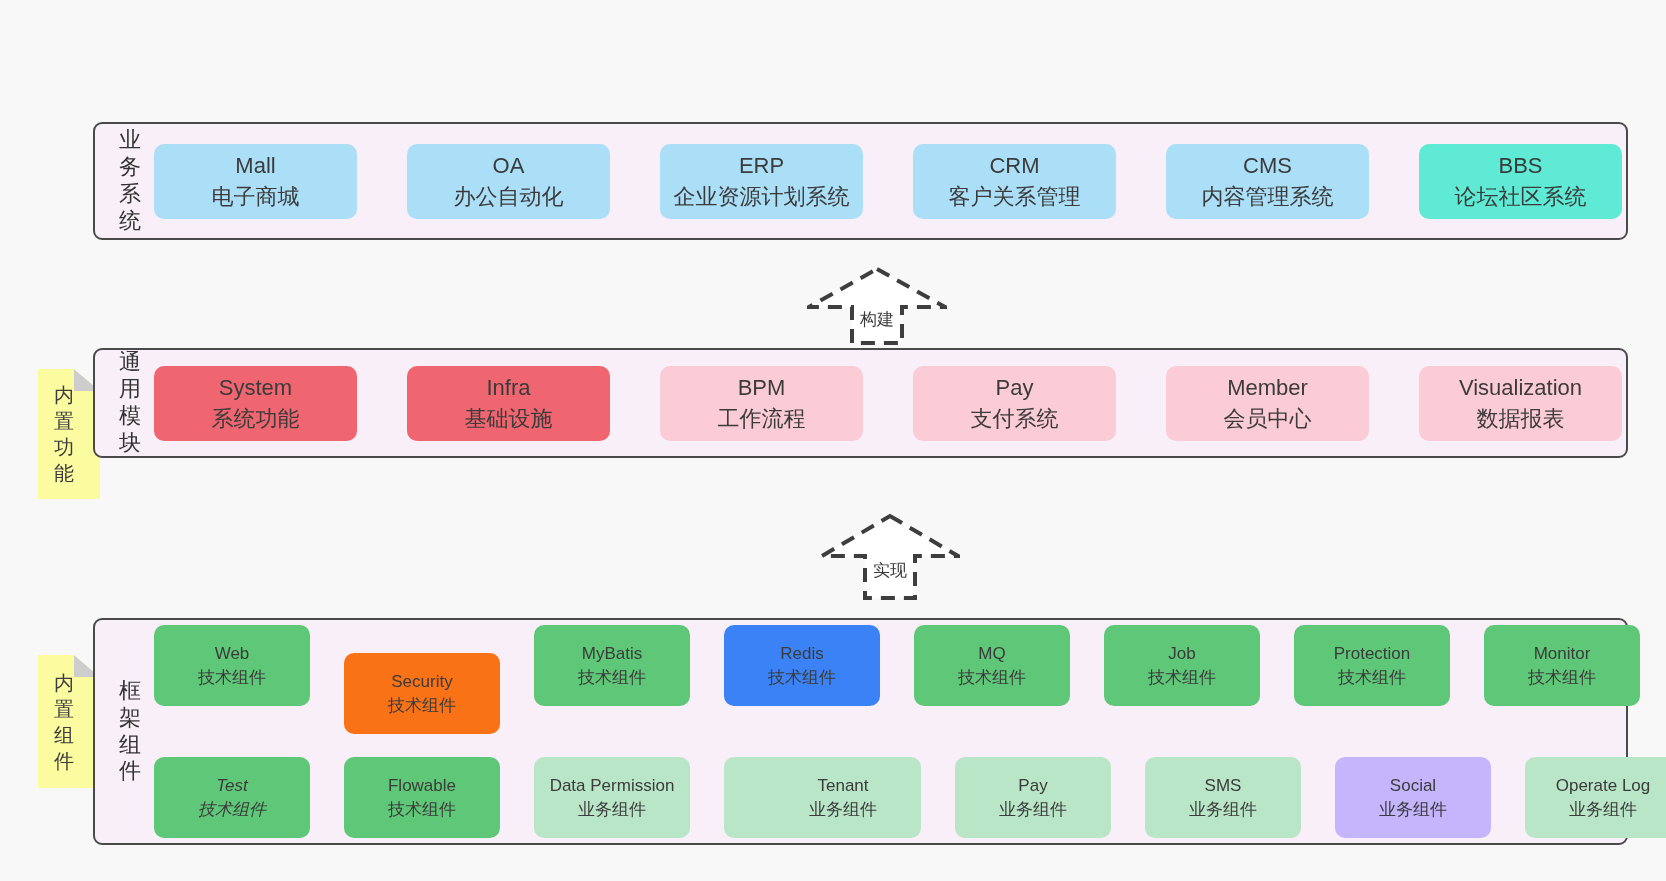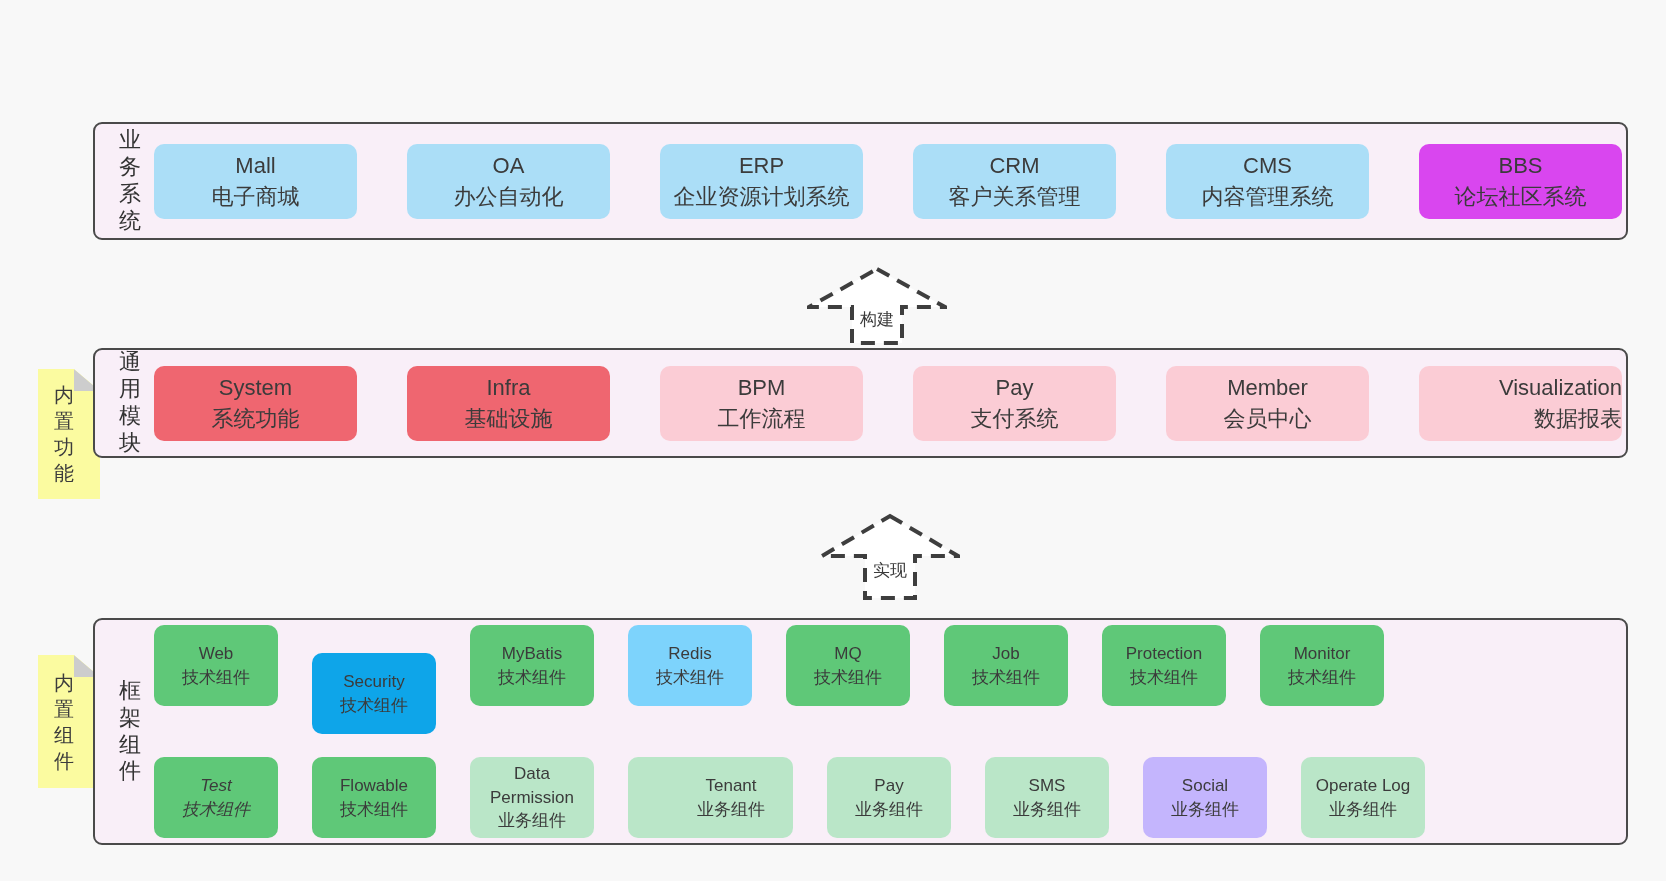--- a/index.html
+++ b/index.html
@@ -53,21 +53,21 @@
     align-items: center;
     text-align: center;
     color: var(--text, #3b3b3b);
     font-size: 22px;
     line-height: 1.42;
   }
   .layer-top .box, .layer-mid .box { width: 203px; height: 75px; }
 
   .layer-bottom .rows { display: flex; flex-direction: column; gap: 23px; }
   .layer-bottom .boxes { gap: 34px; }
-  .layer-bottom .box { width: 124px; height: 81px; font-size: 17px; line-height: 1.4; }
+  .layer-bottom .box { width: 156px; height: 81px; font-size: 17px; line-height: 1.4; }
 
   
   .note {
     position: absolute;
     width: 62px;
     background: var(--note, #fbfba0);
     z-index: 0;
     clip-path: polygon(0 0, calc(100% - 26px) 0, 100% 22px, 100% 100%, 0 100%);
     display: flex;
     align-items: center;
@@ -148,21 +148,21 @@
           <div class="box-desc">企业资源计划系统</div>
         </div>
         <div class="box" style="background: rgb(171, 222, 247);">
           <div class="box-name">CRM</div>
           <div class="box-desc">客户关系管理</div>
         </div>
         <div class="box" style="background: rgb(171, 222, 247);">
           <div class="box-name">CMS</div>
           <div class="box-desc">内容管理系统</div>
         </div>
-        <div class="box" style="background: #d946ef;">
+        <div class="box" style="background: #5eead4;">
           <div class="box-name">BBS</div>
           <div class="box-desc">论坛社区系统</div>
         </div>
       </div>
   </section>
 
   <div class="arrow arrow1">
     <svg width="140" height="80" viewBox="0 0 140 80">
       <polygon points="70,3 138,41 95,41 95,77 45,77 45,41 2,41"></polygon>
     </svg>
@@ -185,21 +185,21 @@
           <div class="box-desc">工作流程</div>
         </div>
         <div class="box" style="background: rgb(251, 204, 213);">
           <div class="box-name">Pay</div>
           <div class="box-desc">支付系统</div>
         </div>
         <div class="box" style="background: rgb(251, 204, 213);">
           <div class="box-name">Member</div>
           <div class="box-desc">会员中心</div>
         </div>
-        <div class="box" style="background: rgb(251, 204, 213); align-items: flex-end;">
+        <div class="box" style="background: rgb(251, 204, 213);">
           <div class="box-name">Visualization</div>
           <div class="box-desc">数据报表</div>
         </div>
       </div>
   </section>
 
   <div class="arrow arrow2">
     <svg width="140" height="88" viewBox="0 0 140 88">
       <polygon points="70,3 138,43 95,43 95,85 45,85 45,43 2,43"></polygon>
     </svg>
@@ -207,29 +207,29 @@
   </div>
 
   <section class="layer layer-bottom">
     <div class="layer-label">框架组件</div>
     <div class="rows">
       <div class="boxes">
           <div class="box" style="background: rgb(95, 200, 120);">
             <div class="box-name">Web</div>
             <div class="box-desc">技术组件</div>
           </div>
-          <div class="box" style="background: #0ea5e9; margin-top: 28px;">
+          <div class="box" style="background: #f97316; margin-top: 28px;">
             <div class="box-name">Security</div>
             <div class="box-desc">技术组件</div>
           </div>
           <div class="box" style="background: rgb(95, 200, 120);">
             <div class="box-name">MyBatis</div>
             <div class="box-desc">技术组件</div>
           </div>
-          <div class="box" style="background: #7dd3fc;">
+          <div class="box" style="background: #3b82f6;">
             <div class="box-name">Redis</div>
             <div class="box-desc">技术组件</div>
           </div>
           <div class="box" style="background: rgb(95, 200, 120);">
             <div class="box-name">MQ</div>
             <div class="box-desc">技术组件</div>
           </div>
           <div class="box" style="background: rgb(95, 200, 120);">
             <div class="box-name">Job</div>
             <div class="box-desc">技术组件</div>

